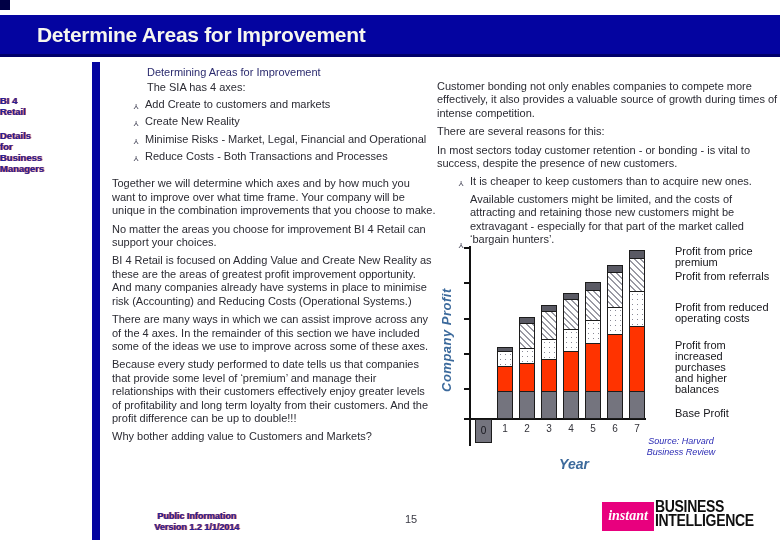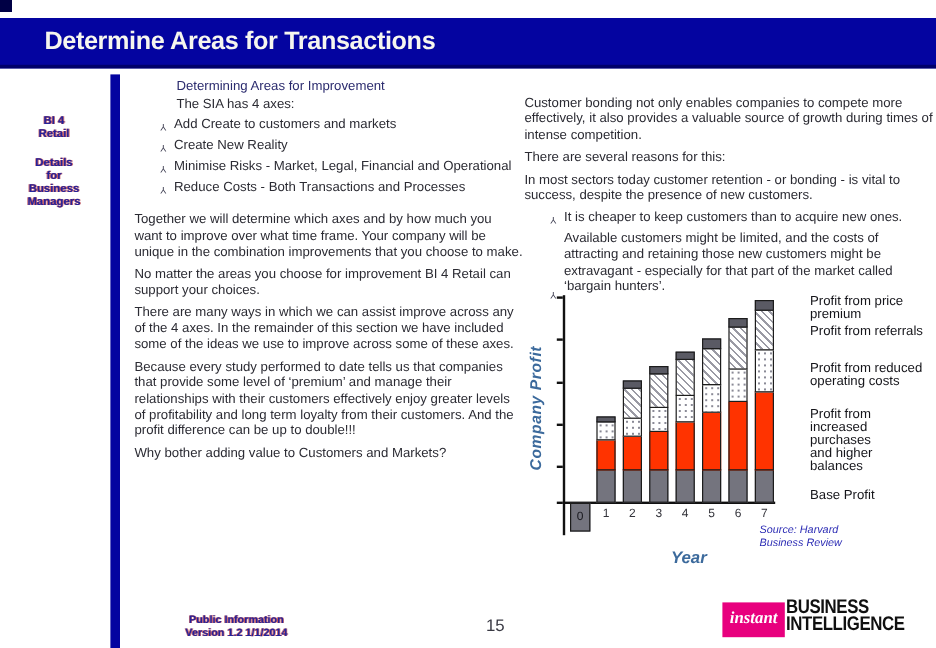--- a/index.html
+++ b/index.html
@@ -13,21 +13,21 @@
   
   .header-bar { position:absolute; left:0; top:15px; width:780px; height:42px;
                 background:#0404a0; border-bottom:3px solid #00006a; }
   .header-title { position:absolute; left:37px; top:0; height:39px; line-height:40px;
                   color:#f6f6ee; font-size:21px; font-weight:bold; letter-spacing:-0.3px; }
 
   
   .divider { position:absolute; left:92px; top:62px; width:8px; height:478px; background:#0404a0; }
 
   
-  .sidebar { position:absolute; left:0; top:95px; width:90px; text-align:center;
+  .sidebar { position:absolute; left:0; top:95px; width:90px; text-align:left;
              color:#23239c; font-size:9.5px; font-weight:bold; line-height:11px;
              text-shadow:0.7px 0 0 rgba(175,30,40,.65), -0.7px 0 0 rgba(175,30,40,.65); }
   .sidebar .group { margin-bottom:13px; }
 
   
   .col-left  { position:absolute; left:112px; top:66px;  width:324px; }
   .col-right { position:absolute; left:437px; top:80px;  width:341px; }
   .body-text { font-size:11px; line-height:13.4px; color:#2b2b33; }
   .heading   { font-size:11px; line-height:13.4px; color:#2b2b6e; }
   p.body-text { margin-bottom:5px; }
@@ -54,51 +54,51 @@
               background-image:repeating-linear-gradient(45deg, transparent 0 3px, #9a9aa4 3px 4.4px); }
   .xlab { position:absolute; top:185px; width:16px; text-align:center; font-size:10px; color:#33333a; }
   .zero-bar { position:absolute; left:38px; top:181px; width:17px; height:24px; background:#74747e;
               border:1px solid #1c1c1c; color:#16161c; font-size:10px; text-align:center; line-height:22px; }
   .ylabel { position:absolute; left:2px; top:22px; height:160px; writing-mode:vertical-rl;
             transform:rotate(180deg); font-size:13px; font-weight:bold; font-style:italic;
             color:#3c6a9c; letter-spacing:0.5px; text-align:center; }
   .year-label { position:absolute; left:92px; top:218px; width:90px; text-align:center;
                 font-size:14px; font-weight:bold; font-style:italic; color:#3c6a9c; }
   .source-note { position:absolute; left:196px; top:198px; width:96px; font-size:9px;
-                 font-style:italic; color:#2b2bb4; line-height:11px; }
+                 font-style:italic; color:#2b2bb4; line-height:11px;text-align:center; }
   .legend-item { position:absolute; left:238px; font-size:11px; line-height:11px; color:#15151a; }
   .lg-premium   { top:8px;   width:95px; }
   .lg-referrals { top:33px;  width:118px; }
   .lg-opcosts   { top:64px;  width:106px; }
   .lg-purchases { top:102px; width:66px; }
   .lg-base      { top:170px; width:110px; }
 
   
   .classification { position:absolute; left:138px; top:511px; width:118px; text-align:center;
                     font-size:9px; font-weight:bold; line-height:10.5px; color:#23239c;
                     text-shadow:0.7px 0 0 rgba(175,30,40,.65), -0.7px 0 0 rgba(175,30,40,.65); }
-  .page-number { position:absolute; left:405px; top:513px; font-size:14px; color:#3a3a44; }
+  .page-number { position:absolute; left:405px; top:513px; font-size:11px; color:#3a3a44; }
 
   .logo { position:absolute; left:602px; top:496px; width:178px; height:42px; }
   .logo-box { position:absolute; left:0; top:6px; width:52px; height:29px; background:#e8007e;
               color:#fff; text-align:center; line-height:28px;
               font-family:"Liberation Serif", serif; font-style:italic; font-weight:bold; font-size:14px; }
   .logo-text { position:absolute; left:53px; top:4px; color:#101010; font-weight:bold;
                font-size:16.5px; line-height:13.8px; letter-spacing:-0.4px;
                transform:scaleX(0.85); transform-origin:left top; white-space:nowrap; }
 </style>
 </head>
 <body>
 
 <div class="page">
 
   <div class="corner-square"></div>
 
   <div class="header-bar">
-    <div class="header-title">Determine Areas for Transactions</div>
+    <div class="header-title">Determine Areas for Improvement</div>
   </div>
 
   <div class="divider"></div>
 
   <div class="sidebar">
     <div class="group">
       <div>BI 4</div>
       <div>Retail</div>
     </div>
     <div class="group">
@@ -125,20 +125,21 @@
       <span class="bullet-glyph">Y</span>
       <span class="bullet-text">Minimise Risks - Market, Legal, Financial and Operational</span>
     </div>
     <div class="bullet-row body-text">
       <span class="bullet-glyph">Y</span>
       <span class="bullet-text">Reduce Costs - Both Transactions and Processes</span>
     </div>
 
     <p class="body-text mt14">Together we will determine which axes and by how much you want to improve over what time frame. Your company will be unique in the combination improvements that you choose to make.</p>
     <p class="body-text">No matter the areas you choose for improvement BI 4 Retail can support your choices.</p>
+    <p class="body-text">BI 4 Retail is focused on Adding Value and Create New Reality as these are the areas of greatest profit improvement opportunity. And many companies already have systems in place to minimise risk (Accounting) and Reducing Costs (Operational Systems.)</p>
     <p class="body-text">There are many ways in which we can assist improve across any of the 4 axes. In the remainder of this section we have included some of the ideas we use to improve across some of these axes.</p>
 
     <p class="body-text">Because every study performed to date tells us that companies that provide some level of ‘premium’ and manage their relationships with their customers effectively enjoy greater levels of profitability and long term loyalty from their customers. And the profit difference can be up to double!!!</p>
     <p class="body-text">Why bother adding value to Customers and Markets?</p>
   </div>
 
   <div class="col-right">
     <p class="body-text">Customer bonding not only enables companies to compete more effectively, it also provides a valuable source of growth during times of intense competition.</p>
     <p class="body-text">There are several reasons for this:</p>
     <p class="body-text">In most sectors today customer retention - or bonding - is vital to success, despite the presence of new customers.</p>

